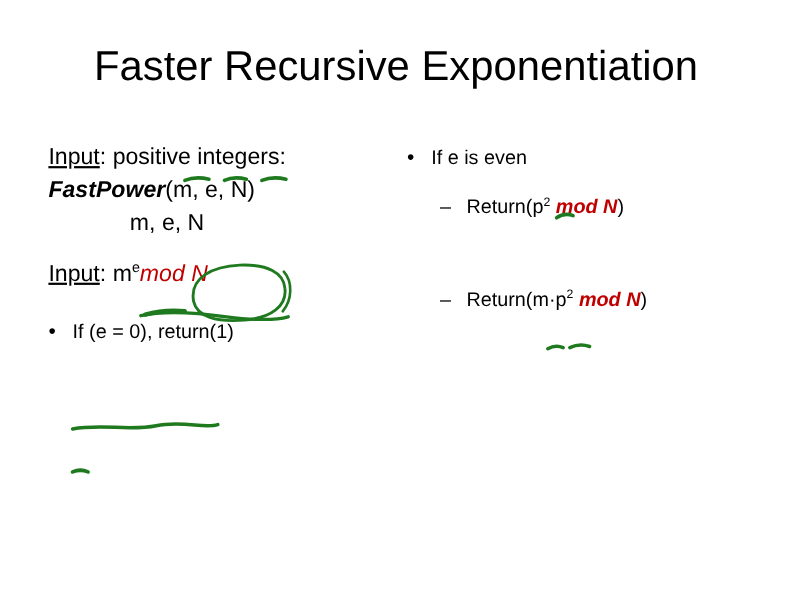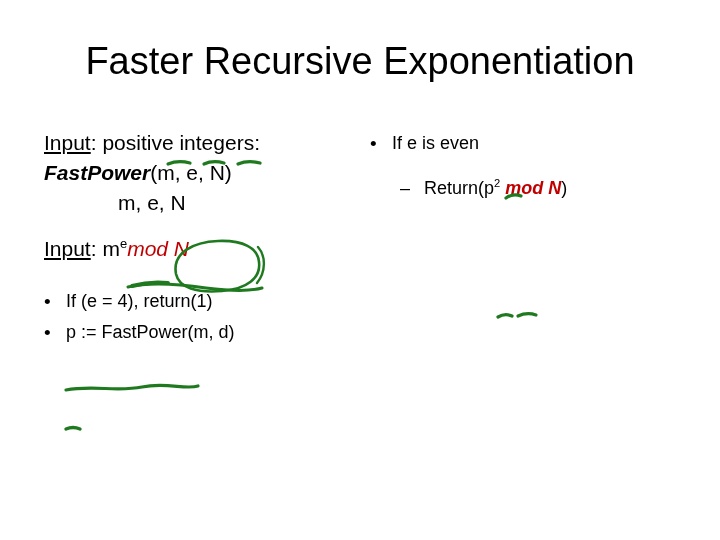--- a/index.html
+++ b/index.html
@@ -152,37 +152,39 @@
 
     <div class="spacer-sm"></div>
 
     <div class="line">
       <span class="u">Input</span><span>: m</span><sup>e</sup><span class="mod-red">mod N</span>
     </div>
 
     <div class="spacer-md"></div>
 
     <ul class="bullets">
-      <li>If (e = 4), return(1)</li>
-      <li>p := FastPower(m, d)</li>
+      <li>If (e = 0), return(1)</li>
     </ul>
 
   </div>
 
   <div class="col-right">
 
     <ul class="bullets right-bullets">
       <li>If e is even</li>
     </ul>
     <ul class="sub">
       <li><span>Return(p</span><sup>2</sup> <span class="mod-red-bold">mod N</span><span>)</span></li>
     </ul>
 
     <div class="gap-right"></div>
 
+    <ul class="sub">
+      <li><span>Return(m·p</span><sup>2</sup> <span class="mod-red-bold">mod N</span><span>)</span></li>
+    </ul>
 
   </div>
 
   <svg class="ink" viewBox="0 0 720 540">
     <g fill="none" stroke="#1F7A1F" stroke-linecap="round" stroke-linejoin="round">
 
       <path d="M168 164 Q178 160 190 163" stroke-width="3.2"></path>
       <path d="M204 164 Q213 160 224 163" stroke-width="3.2"></path>
       <path d="M238 164 Q248 160 260 163" stroke-width="3.2"></path>
 

